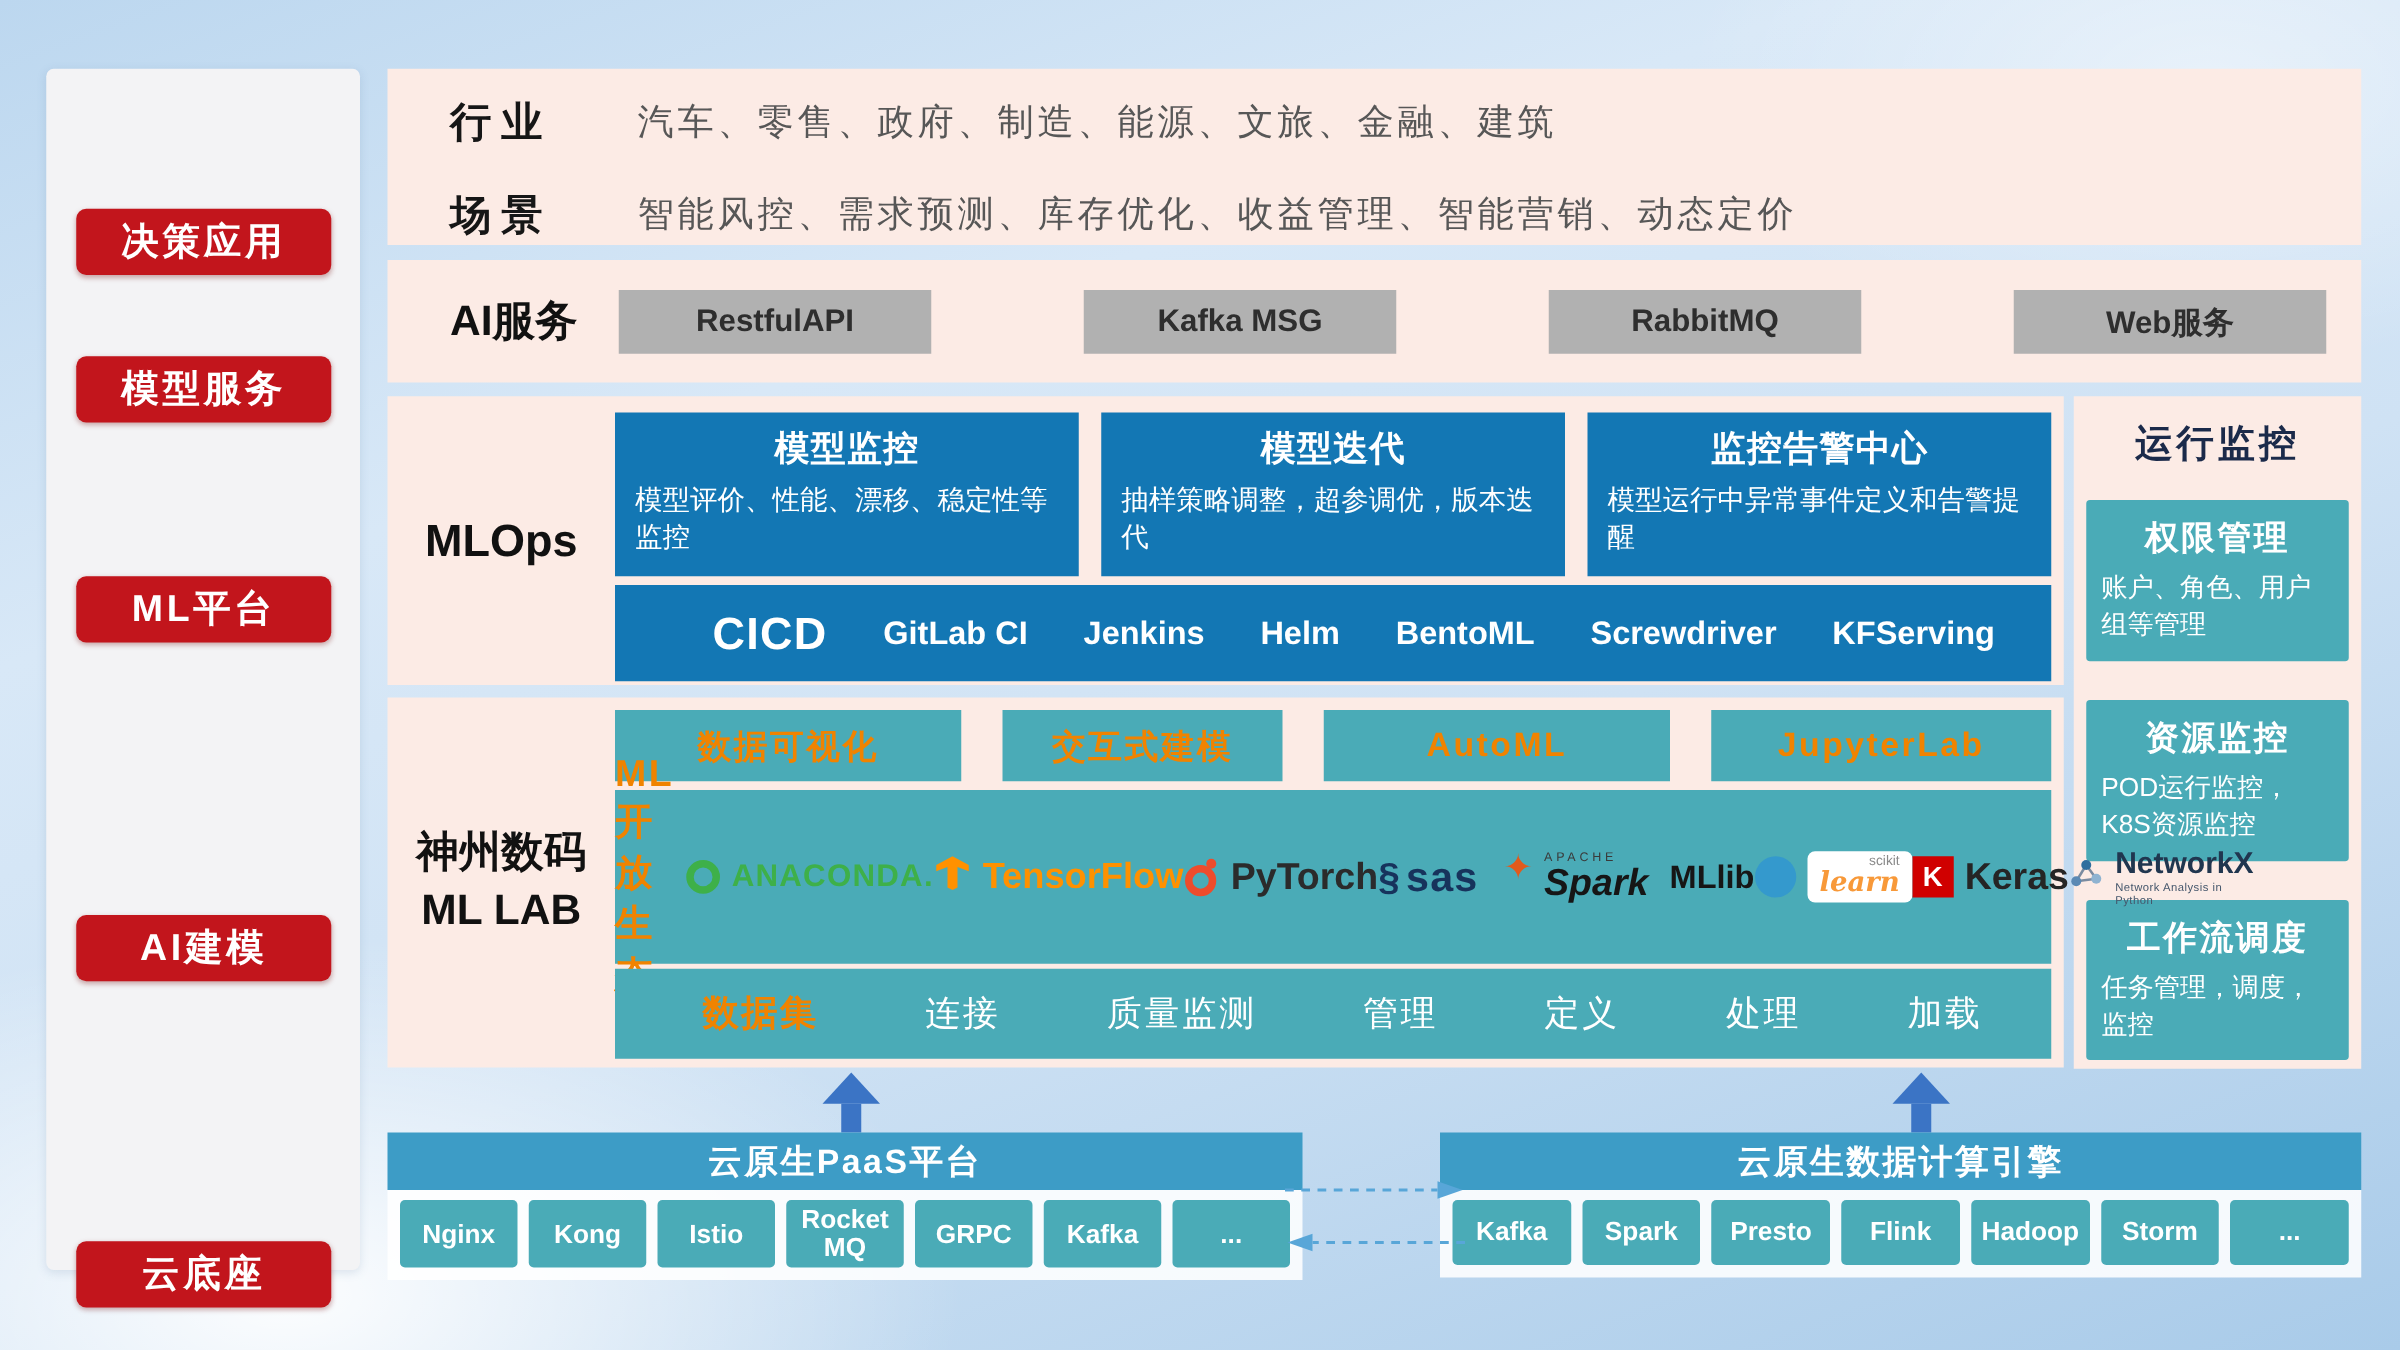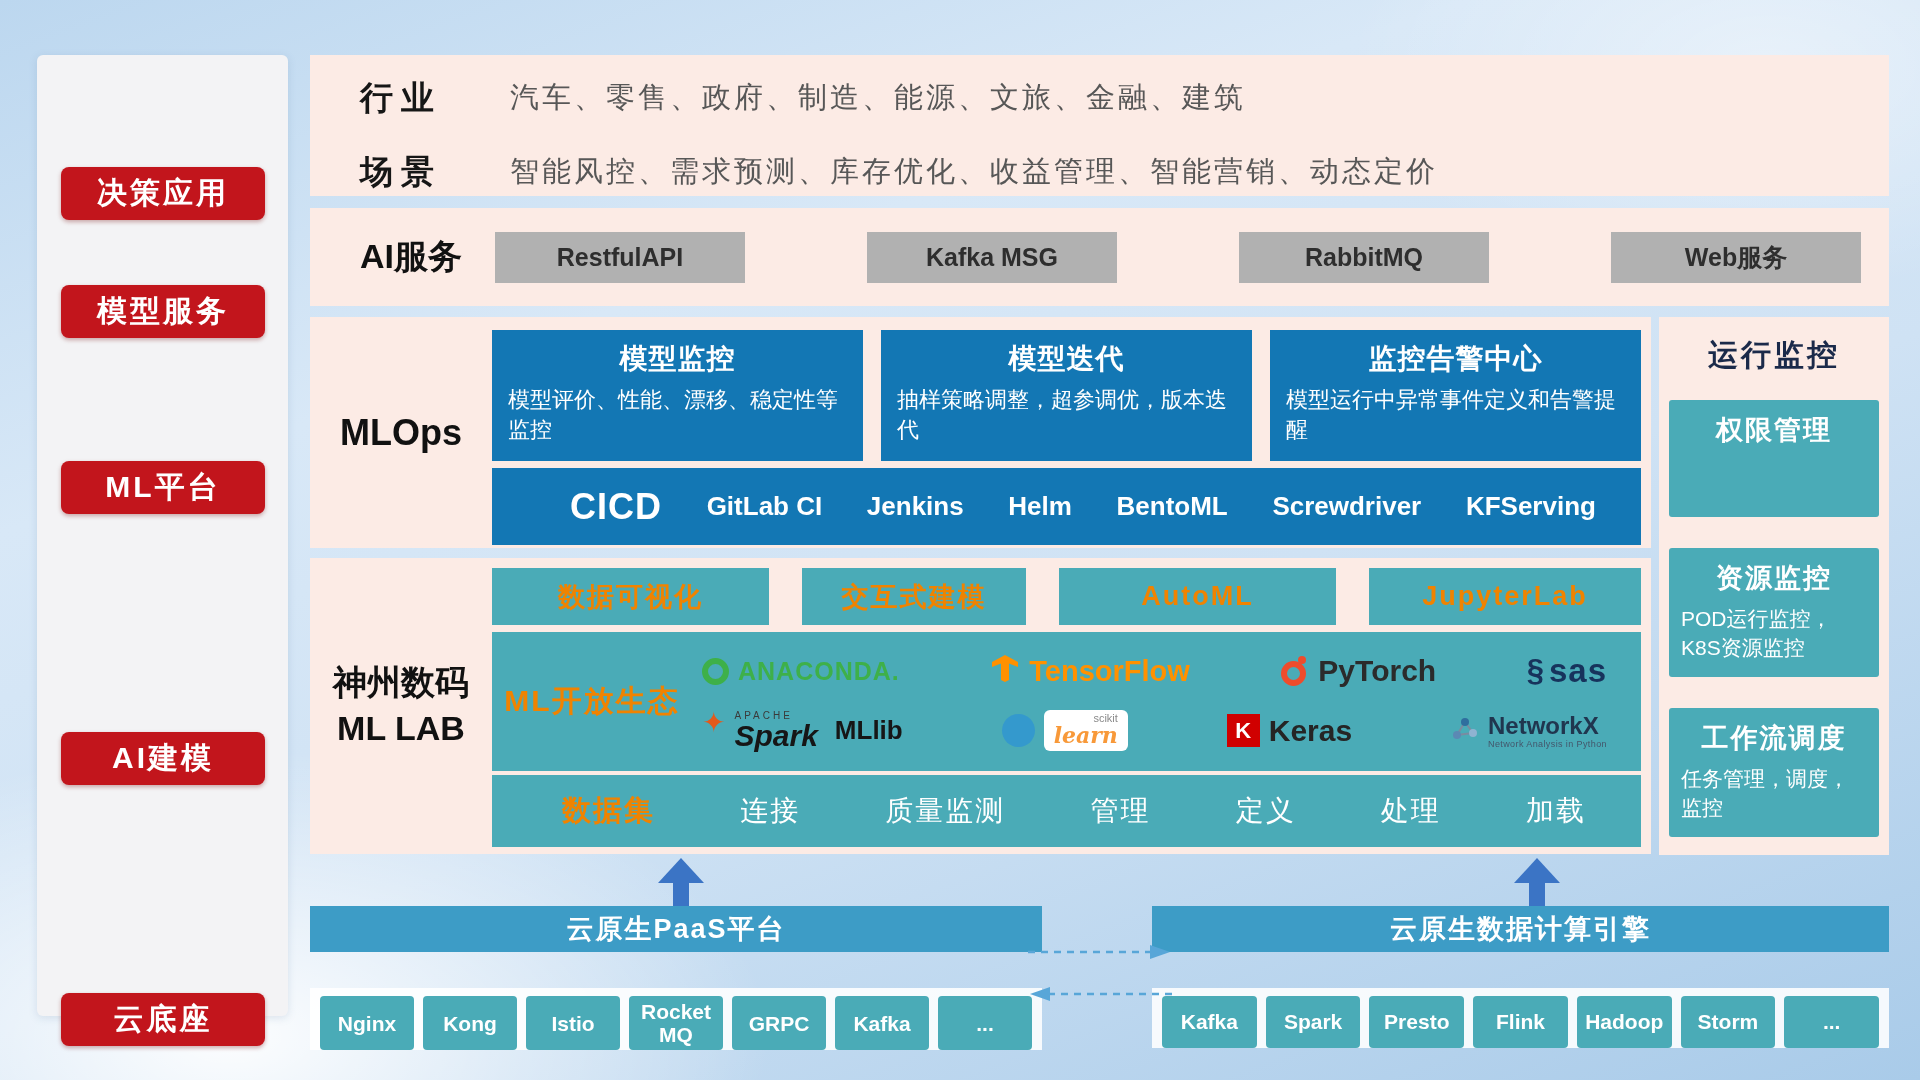--- a/index.html
+++ b/index.html
@@ -66,21 +66,21 @@
   .mllab .block-label { font-size:34px; line-height:1.35; }
   .tools-row { position:absolute; left:182px; right:10px; top:10px; height:57px;
     display:flex; justify-content:space-between; }
   .tool-btn { background:#4aabb7; color:#f08300; font-size:27px; font-weight:bold; letter-spacing:2px;
     display:flex; align-items:center; justify-content:center; }
   .tool-btn.w1 { width:277px; } .tool-btn.w2 { width:224px; } .tool-btn.w3 { width:277px; } .tool-btn.w4 { width:272px; }
 
   .eco-box { position:absolute; left:182px; right:10px; top:74px; height:139px; background:#4aabb7; display:flex; }
   .eco-label { width:200px; display:flex; align-items:center; justify-content:center;
     font-size:30px; font-weight:bold; color:#f08300; letter-spacing:2px; }
-  .logo-grid { flex:1; display:flex; flex-direction:column; justify-content:space-evenly; padding-right:24px; }
+  .logo-grid { flex:1; display:flex; flex-direction:row; justify-content:space-evenly; padding-right:24px; }
   .logo-row { display:flex; align-items:center; justify-content:space-between; padding:0 10px; }
   .logo { display:flex; align-items:center; gap:9px; }
 
   .ana-icon { width:27px; height:27px; border:6px solid #3eb049; border-radius:50%; display:inline-block; }
   .ana-text { color:#3eb049; font-size:25px; font-weight:bold; letter-spacing:1px; }
   .tf-text { color:#ff9100; font-size:29px; font-weight:bold; }
   .pt-icon { position:relative; width:29px; height:30px; display:inline-block; }
   .pt-ring { position:absolute; left:1px; top:5px; width:25px; height:25px; border:6px solid #ee4c2c;
     border-radius:50%; }
   .pt-dot { position:absolute; right:3px; top:0; width:8px; height:8px; background:#ee4c2c; border-radius:50%; }
@@ -112,21 +112,21 @@
   .up-arrow { position:absolute; top:858px; width:46px; height:48px;
     display:flex; flex-direction:column; align-items:center; }
   .ua-head { width:0; height:0; border-left:23px solid transparent; border-right:23px solid transparent;
     border-bottom:25px solid #3b74c5; }
   .ua-stem { width:16px; height:23px; background:#3b74c5; }
 
   
   .cloud-group { position:absolute; top:906px; }
   .cloud-header { height:46px; background:#3d9cc6; color:#fff; font-size:27px; font-weight:bold;
     letter-spacing:2px; display:flex; align-items:center; justify-content:center; }
-  .cloud-btns { display:flex; gap:9px; padding:8px 10px 0; background:rgba(255,255,255,0.88);margin-top:36px; }
+  .cloud-btns { display:flex; gap:9px; padding:8px 10px 10px; background:rgba(255,255,255,0.88); }
   .cloud-btn { flex:1; min-height:52px; background:#4aabb7; border-radius:4px; color:#fff;
     font-size:21px; font-weight:bold; display:flex; align-items:center; justify-content:center;
     text-align:center; line-height:1.1; padding:4px 4px; word-break:break-word; }
 
   .dashed-arrows { position:absolute; left:1020px; top:930px; }
 </style>
 </head>
 <body>
 
 <div class="canvas">
@@ -184,20 +184,21 @@
       <span class="cicd-item">BentoML</span>
       <span class="cicd-item">Screwdriver</span>
       <span class="cicd-item">KFServing</span>
     </div>
   </section>
 
   <aside class="panel monitoring">
     <div class="mon-title">运行监控</div>
     <div class="teal-card">
       <div class="tc-title">权限管理</div>
+      <div class="tc-desc">账户、角色、用户组等管理</div>
     </div>
     <div class="teal-card">
       <div class="tc-title">资源监控</div>
       <div class="tc-desc">POD运行监控，K8S资源监控</div>
     </div>
     <div class="teal-card">
       <div class="tc-title">工作流调度</div>
       <div class="tc-desc">任务管理，调度，监控</div>
     </div>
   </aside>

